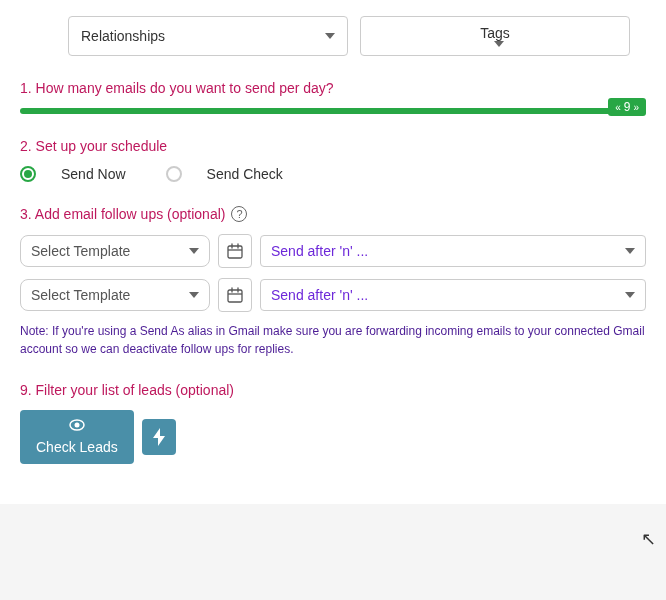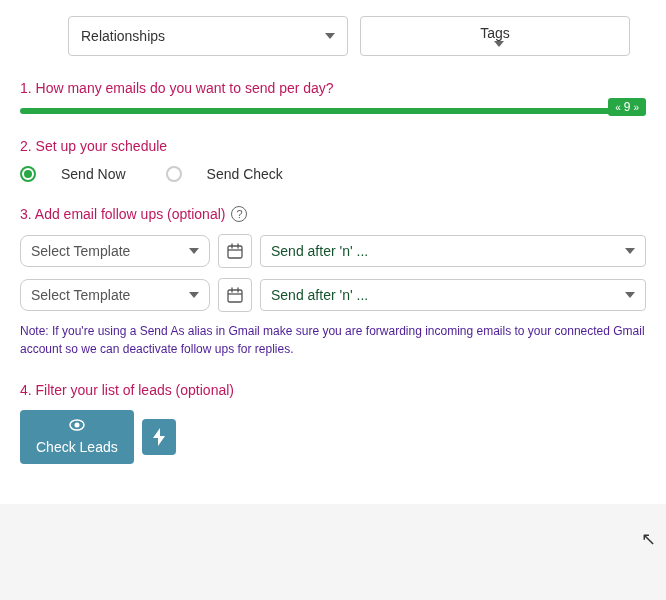--- a/index.html
+++ b/index.html
@@ -179,21 +179,21 @@
     .send-after-dropdown {
       display: flex;
       align-items: center;
       justify-content: space-between;
       border: 1px solid #ccc;
       border-radius: 4px;
       padding: 7px 10px;
       background: #fff;
       cursor: pointer;
       flex: 1;
-      color: #14532d;
+      color: #6d28d9;
     }
     .note-text {
       font-size: 12px;
       color: #4c1d95;
       line-height: 1.5;
       margin-top: 8px;
     }
 
     
     .button-row {
@@ -324,21 +324,21 @@
       <div class="send-after-dropdown">
         <span>Send after 'n' ...</span>
         <span class="chevron-down"></span>
       </div>
     </div>
 
     <p class="note-text">Note: If you're using a Send As alias in Gmail make sure you are forwarding incoming emails to your connected Gmail account so we can deactivate follow ups for replies.</p>
   </div>
 
   <div class="section">
-    <div class="section-label">4. Filter your list of leads (optional)</div>
+    <div class="section-label">9. Filter your list of leads (optional)</div>
     <div class="button-row">
       <button class="check-leads-btn">
         <svg width="16" height="12" viewBox="0 0 16 12" fill="none">
           <ellipse cx="8" cy="6" rx="7" ry="5" stroke="white" stroke-width="1.5" fill="none"></ellipse>
           <circle cx="8" cy="6" r="2.5" fill="white"></circle>
         </svg>
         <span>Check Leads</span>
       </button>
       <button class="lightning-btn">
         <svg width="12" height="18" viewBox="0 0 12 18" fill="none">

